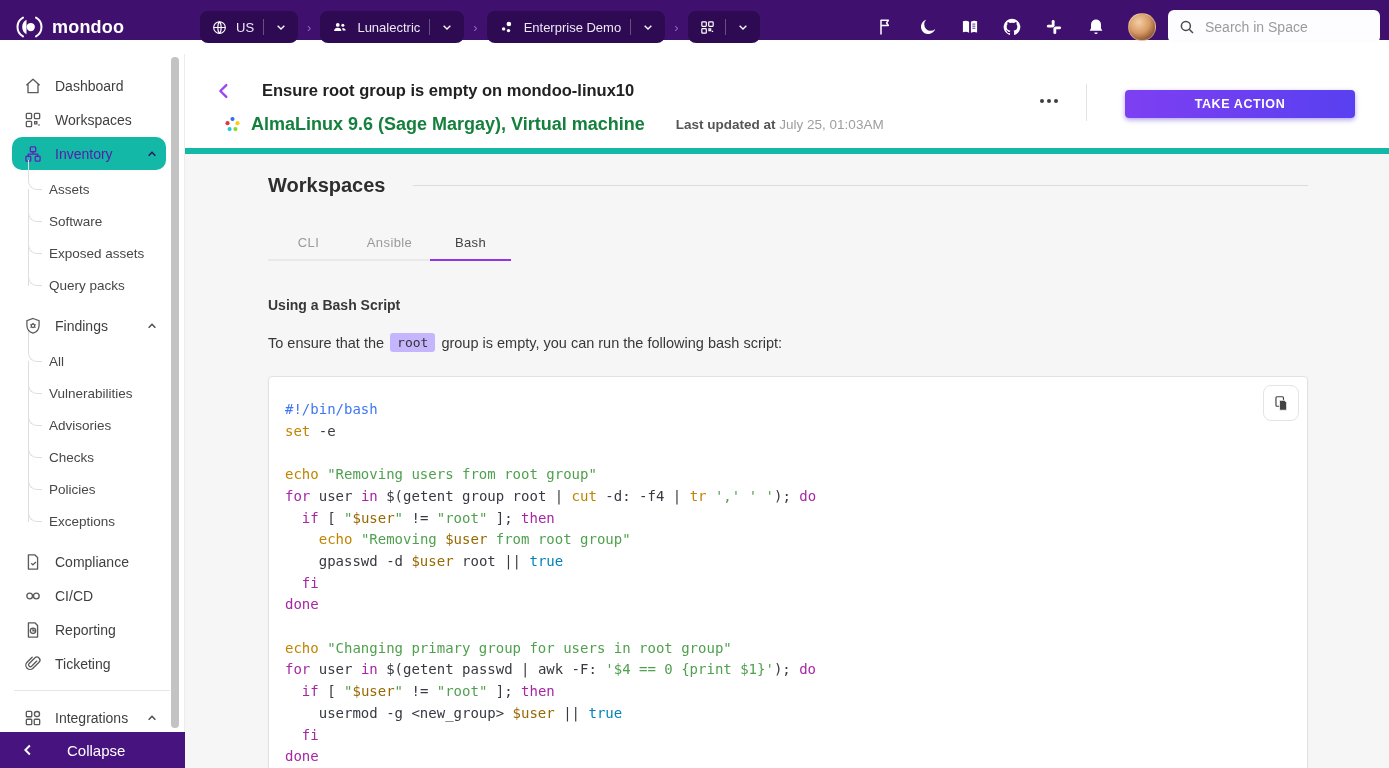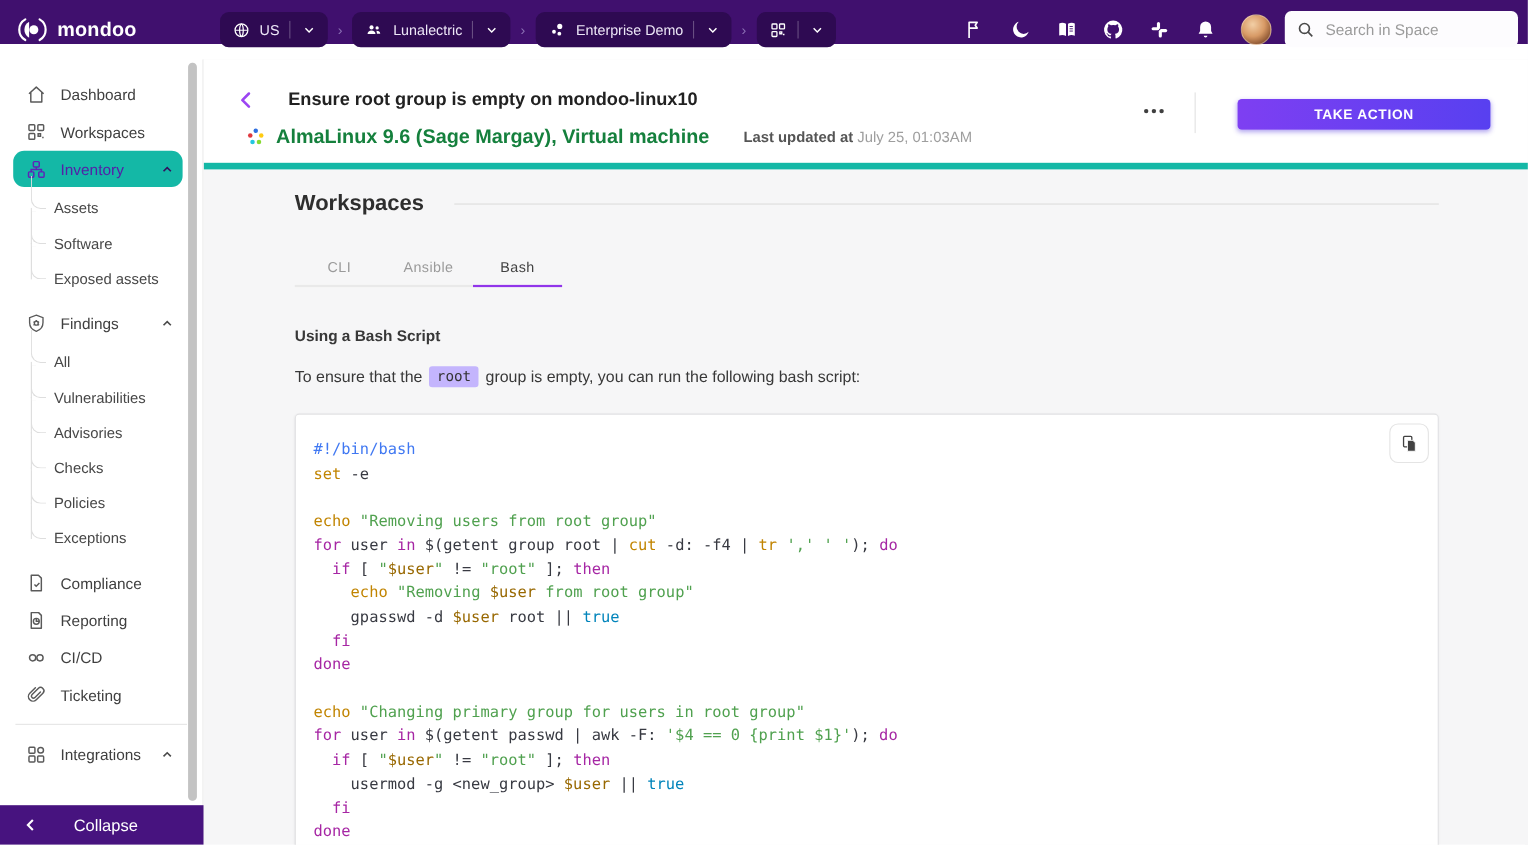--- a/index.html
+++ b/index.html
@@ -212,20 +212,23 @@
     <div class="subnav">
       <div class="sub">
           <span>Assets</span>
         </div>
       <div class="sub">
           <span>Software</span>
         </div>
       <div class="sub">
           <span>Exposed assets</span>
         </div>
+      <div class="sub">
+          <span>Query packs</span>
+        </div>
     </div>
     <div class="nav-item">
       <svg class="ic" viewBox="0 0 24 24" fill="none" stroke="currentColor" stroke-width="1.5">
           <path d="M12 3l7.3 2.7V11c0 4.9-3.1 8.2-7.3 9.6C7.8 19.2 4.7 15.9 4.7 11V5.7z"></path>
           <circle cx="12" cy="11.8" r="2.1"></circle>
           <path d="M12 8.4v1.3M8.9 10.2l1.2.6M8.9 13.8l1.2-.6M15.1 10.2l-1.2.6M15.1 13.8l-1.2-.6"></path>
         </svg>
       <span>Findings</span>
       <svg class="chev" viewBox="0 0 24 24" fill="none" stroke="currentColor" stroke-width="2.2">
           <path d="M7 14.5l5-5 5 5"></path>
@@ -253,32 +256,32 @@
     </div>
     <div class="nav-item">
       <svg class="ic" viewBox="0 0 24 24" fill="none" stroke="currentColor" stroke-width="1.6">
           <path d="M6.5 3.5h7.8l3.2 3.2v13.8H6.5z" stroke-linejoin="round"></path>
           <path d="M10 13.6l1.9 1.9 3.5-3.5"></path>
         </svg>
       <span>Compliance</span>
     </div>
     <div class="nav-item">
       <svg class="ic" viewBox="0 0 24 24" fill="none" stroke="currentColor" stroke-width="1.6">
+          <circle cx="8" cy="12" r="3.4"></circle>
+          <circle cx="16" cy="12" r="3.4"></circle>
+        </svg>
+      <span>CI/CD</span>
+    </div>
+    <div class="nav-item">
+      <svg class="ic" viewBox="0 0 24 24" fill="none" stroke="currentColor" stroke-width="1.6">
           <path d="M6.5 3.5h8l3 3v14h-11z" stroke-linejoin="round"></path>
           <circle cx="12" cy="13" r="3.2"></circle>
           <path d="M12 9.8V13h3.2"></path>
         </svg>
       <span>Reporting</span>
-    </div>
-    <div class="nav-item">
-      <svg class="ic" viewBox="0 0 24 24" fill="none" stroke="currentColor" stroke-width="1.6">
-          <circle cx="8" cy="12" r="3.4"></circle>
-          <circle cx="16" cy="12" r="3.4"></circle>
-        </svg>
-      <span>CI/CD</span>
     </div>
     <div class="nav-item">
       <svg class="ic" viewBox="0 0 24 24" fill="none" stroke="currentColor" stroke-width="1.6">
           <path d="M16.5 8.5l-6.2 6.2a2.2 2.2 0 0 1-3.1-3.1l6.9-6.9a3.6 3.6 0 0 1 5.1 5.1l-7.2 7.2a5 5 0 0 1-7.1-7.1L11 3.8" stroke-linecap="round"></path>
         </svg>
       <span>Ticketing</span>
     </div>
     <div class="sb-divider"></div>
     <div class="nav-item">
       <svg class="ic" viewBox="0 0 24 24" fill="none" stroke="currentColor" stroke-width="1.6">

